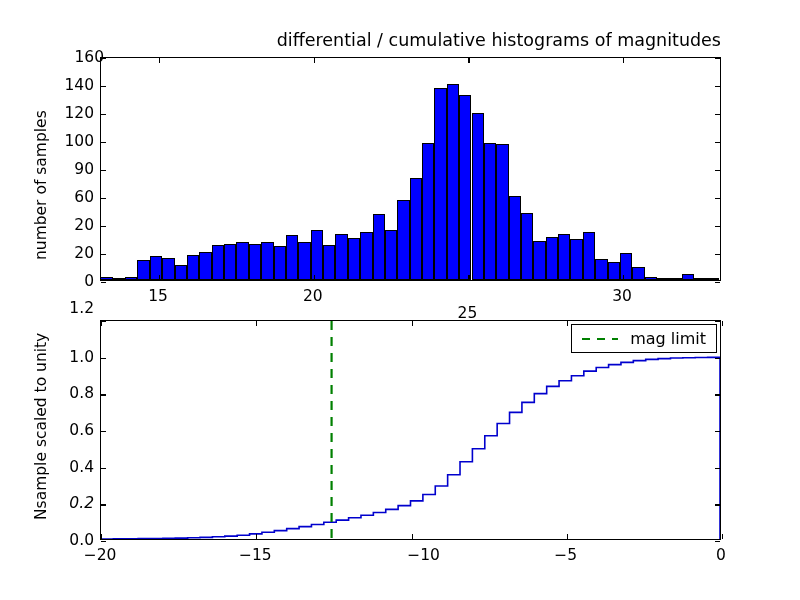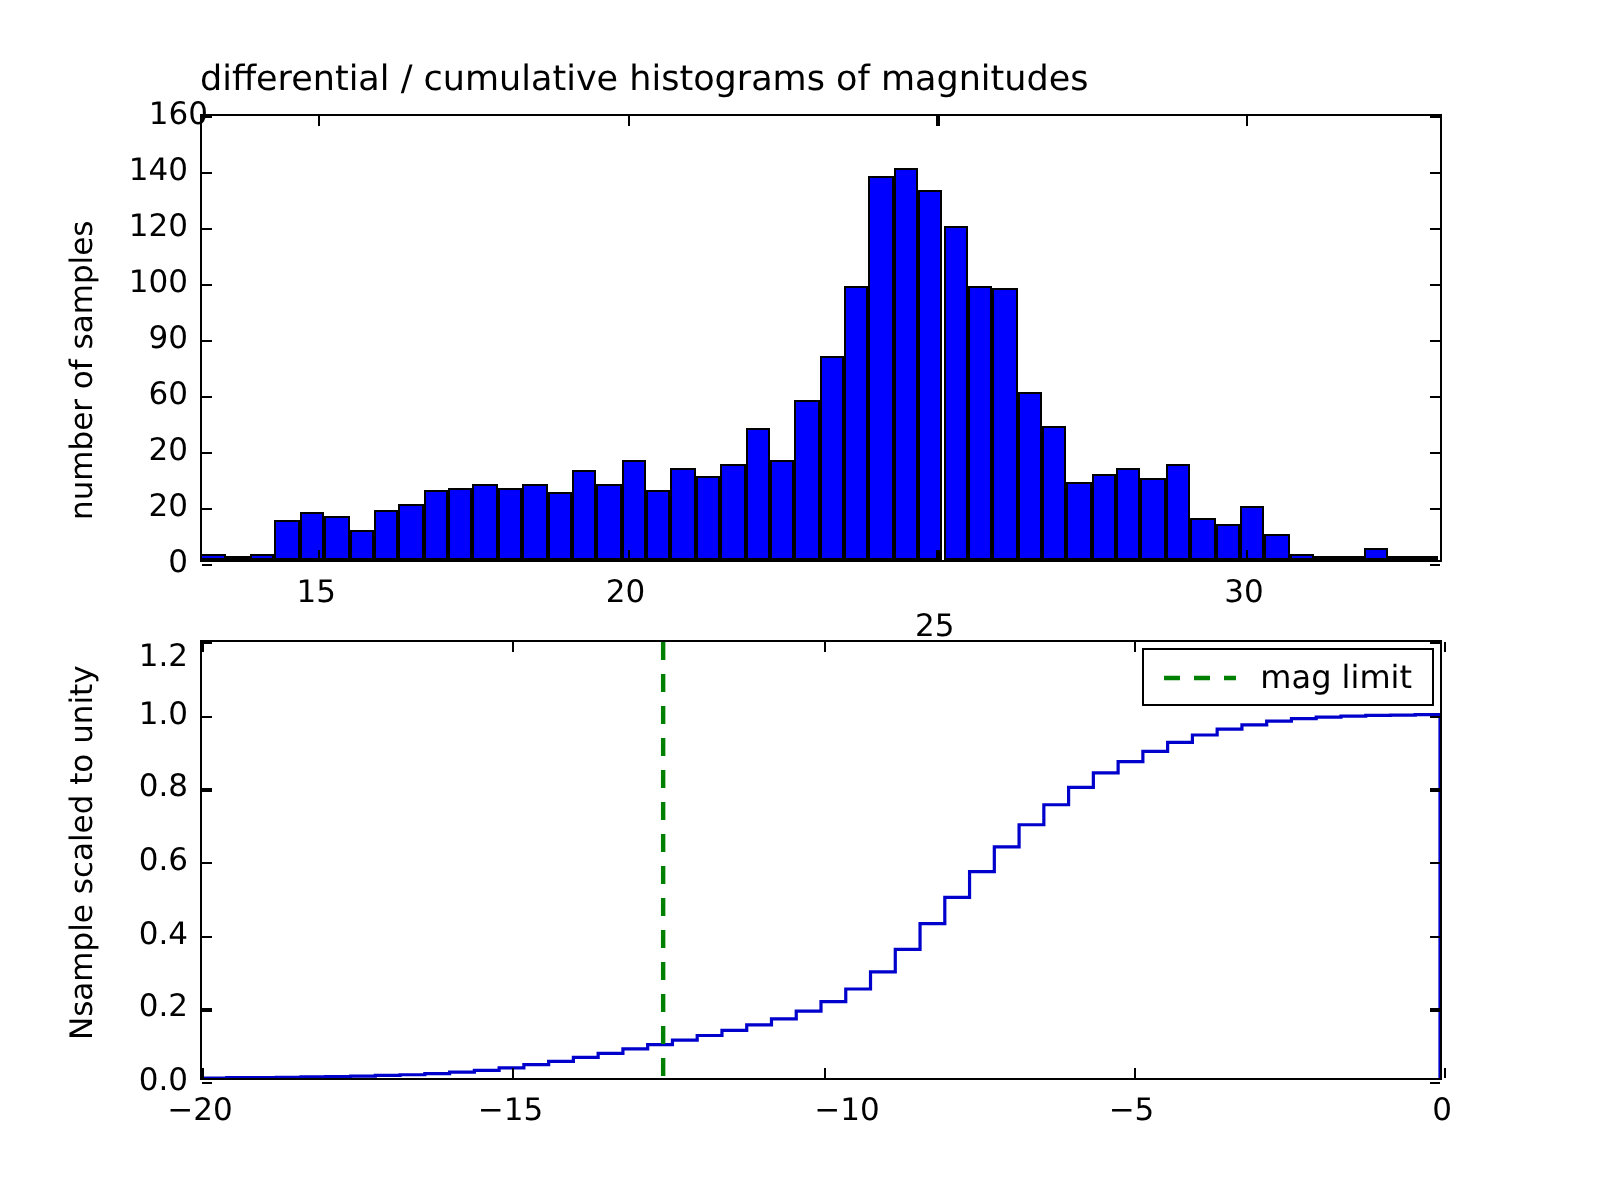--- a/index.html
+++ b/index.html
@@ -12,21 +12,21 @@
 
   .axes{position:absolute;background:#ffffff;border:1.2px solid #000000;box-sizing:border-box;}
   #axes-top{left:100px;top:57px;width:621px;height:224px;}
   #axes-bottom{left:100px;top:320px;width:621px;height:220px;}
 
   .plot-area{position:absolute;left:0;top:0;right:0;bottom:0;overflow:hidden;}
 
   
   #fig-title{
     position:absolute;left:100px;top:30px;width:621px;
-    text-align:left;font-size:17.5px;color:#000;
+    text-align:right;font-size:17.5px;color:#000;
     letter-spacing:0px;white-space:nowrap;
   }
 
   
   .tick-x{position:absolute;bottom:0;width:1.2px;height:5px;background:#000;}
   .tick-x-top{position:absolute;top:0;width:1.2px;height:5px;background:#000;}
   .tick-y{position:absolute;left:0;height:1.2px;width:5px;background:#000;}
   .tick-y-right{position:absolute;right:0;height:1.2px;width:5px;background:#000;}
 
   
@@ -214,23 +214,23 @@
       <div class="tick-y" style="top: 0px;"></div>
       <div class="tick-y-right" style="top: 0px;"></div>
     </div>
   <div id="bottom-ticklabels">
       <div class="xticklabel" style="left: 100px; top: 546px;">−20</div>
       <div class="xticklabel" style="left: 255.25px; top: 546px;">−15</div>
       <div class="xticklabel" style="left: 410.5px; top: 546px; margin-left: 13px;">−10</div>
       <div class="xticklabel" style="left: 565.75px; top: 546px;">−5</div>
       <div class="xticklabel" style="left: 721px; top: 546px;">0</div>
       <div class="yticklabel" style="left: 50px; width: 44px; top: 540px;">0.0</div>
-      <div class="yticklabel" style="left: 50px; width: 44px; top: 503.33px;">0.2</div>
+      <div class="yticklabel" style="left: 50px; width: 44px; top: 503.33px; font-style: italic;">0.2</div>
       <div class="yticklabel" style="left: 50px; width: 44px; top: 466.67px;">0.4</div>
       <div class="yticklabel" style="left: 50px; width: 44px; top: 430px;">0.6</div>
       <div class="yticklabel" style="left: 50px; width: 44px; top: 393.33px;">0.8</div>
       <div class="yticklabel" style="left: 50px; width: 44px; top: 356.67px;">1.0</div>
-      <div class="yticklabel" style="left: 50px; width: 44px; top: 328px;">1.2</div>
+      <div class="yticklabel" style="left: 50px; width: 44px; top: 308px;">1.2</div>
     </div>
   <div class="ylabel" id="ylabel-bottom" style="left:32px;top:520px;">Nsample scaled to unity</div>
 
 
 </div>
 
 </body></html>

